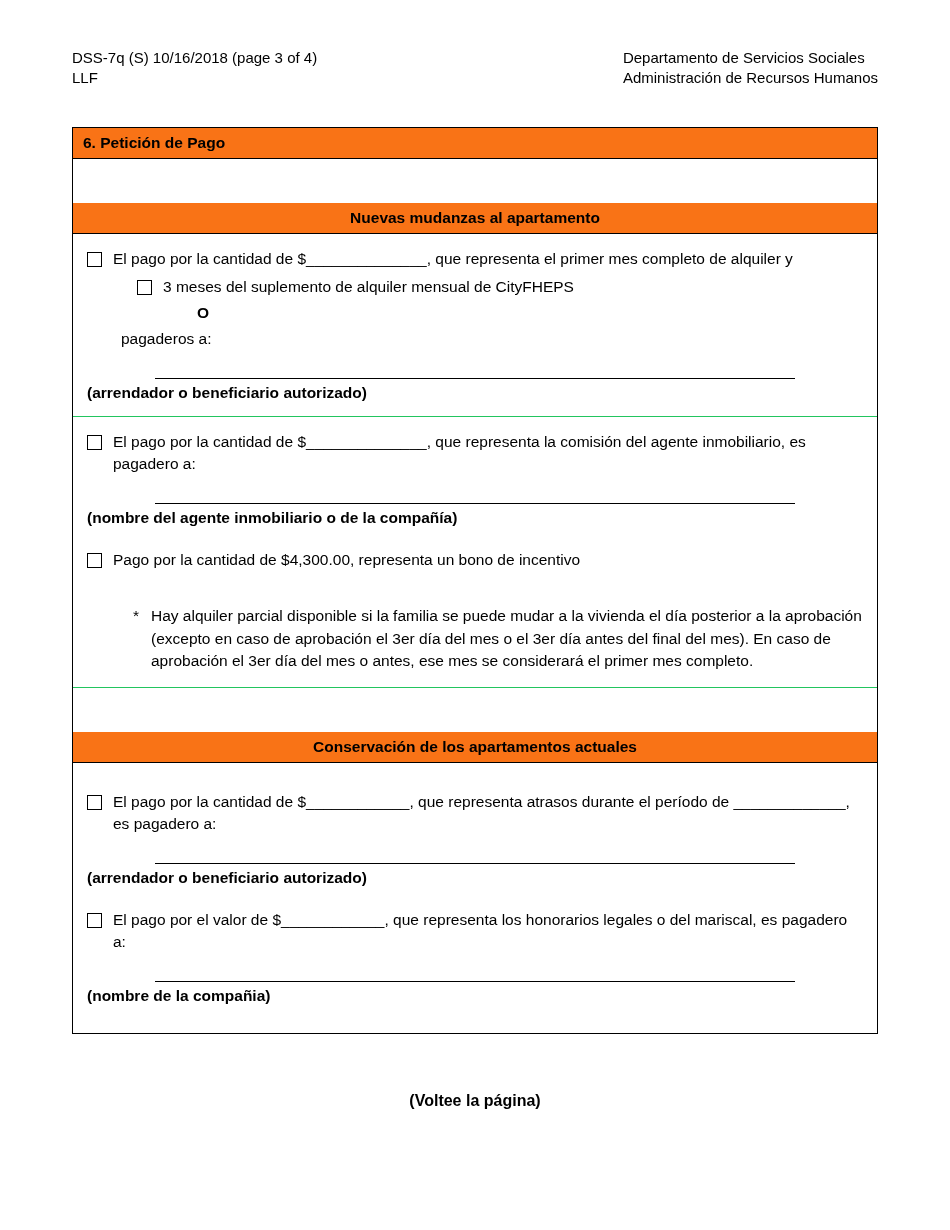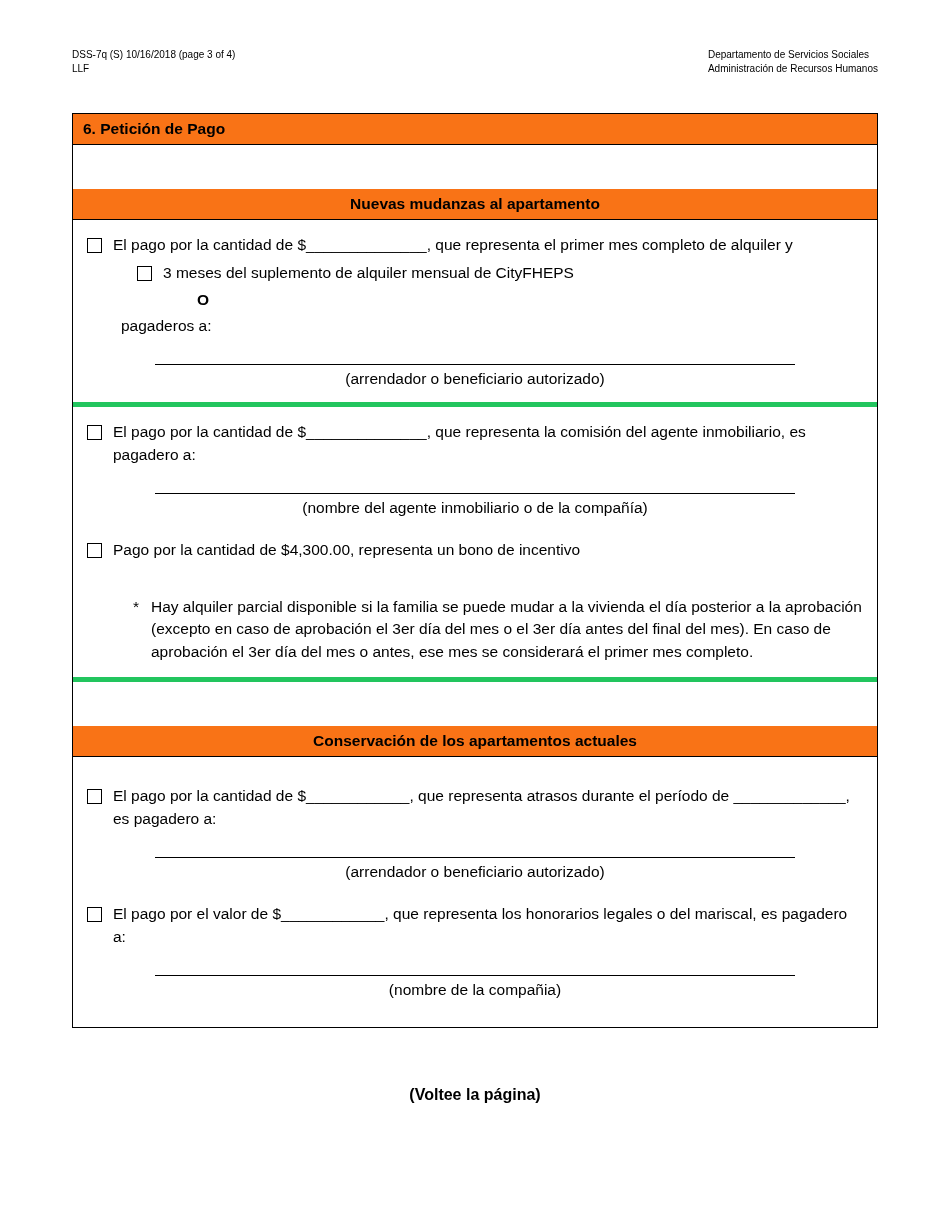--- a/index.html
+++ b/index.html
@@ -20,21 +20,21 @@
     width: 950px;
     height: 1230px;
     box-sizing: border-box;
     padding: 48px 72px 0 72px;
   }
   
   .hdr {
     display: flex;
     justify-content: space-between;
     align-items: flex-start;
-    font-size: 10px;
+    font-size: 15px;
     line-height: 1.35;
     margin-bottom: 38px;
   }
   .hdr-left { text-align: left; }
   .hdr-right { text-align: left; }
 
   
   .form-box {
     border: 1px solid #000;
     box-sizing: border-box;
@@ -46,21 +46,21 @@
     padding: 6px 10px;
     font-size: 15.5px;
     font-weight: bold;
   }
   .band.center { text-align: center; margin-top: 44px; }
 
   .section {
     padding: 14px 14px 14px 14px;
     box-sizing: border-box;
   }
-  .section.bordered-bottom { border-bottom: 5px solid #22c55e; }
+  .section.bordered-bottom { border-bottom: 1px solid #22c55e; }
 
   
   .row {
     display: flex;
     align-items: flex-start;
     font-size: 15.5px;
     line-height: 1.45;
     margin-bottom: 6px;
   }
   .row .cb {
@@ -84,22 +84,23 @@
   }
 
   .plain {
     font-size: 15.5px;
     line-height: 1.45;
     margin: 2px 0 0 34px;
   }
 
   .sig {
     margin-top: 26px;
-    text-align: center;
-    font-size: 15.5px;
+    text-align: left;
+    font-size: 15.5px;
+    font-weight: bold;
   }
   .sig .line {
     display: block;
     border-bottom: 1px solid #000;
     width: 640px;
     margin: 0 auto 2px auto;
     height: 1px;
   }
   .sig .cap { display: block; padding-top: 3px; }
 

